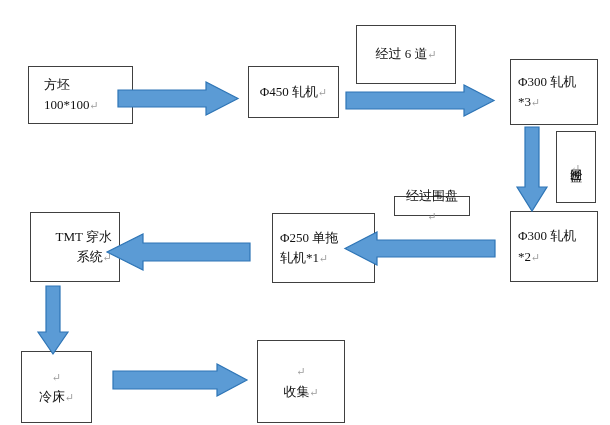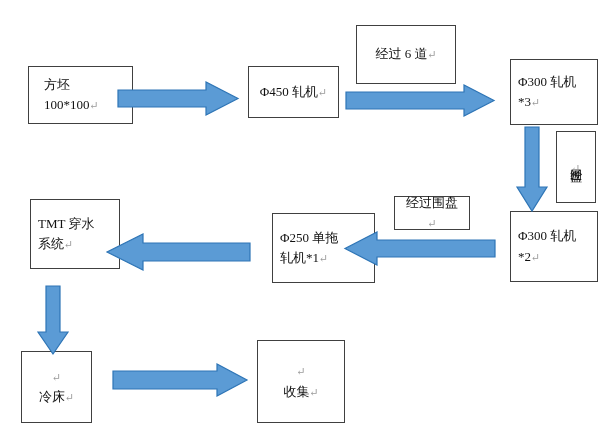--- a/index.html
+++ b/index.html
@@ -90,30 +90,30 @@
 
   <div class="node vertical" style="left:556px; top:131px; width:40px; height:72px;">
     <span class="line"><span>经围盘</span><span class="pilcrow">↵</span></span>
   </div>
 
   <div class="node left-text" style="left:494px; top:211px; width:88px; height:71px;">
     <span class="line"><span>Φ300 轧机</span></span>
     <span class="line"><span>*2</span><span class="pilcrow">↵</span></span>
   </div>
 
-  <div class="node center-text" style="left:394px; top:196px; width:76px; height:34px;">
+  <div class="node center-text" style="left:394px; top:196px; width:76px; height:20px;">
     <span class="line"><span>经过围盘</span><span class="pilcrow">↵</span></span>
   </div>
 
   <div class="node left-text" style="left:256px; top:213px; width:103px; height:70px;">
     <span class="line"><span>Φ250 单拖</span></span>
     <span class="line"><span>轧机*1</span><span class="pilcrow">↵</span></span>
   </div>
 
-  <div class="node left-text" style="left:14px; top:199px; width:90px; height:70px;">
+  <div class="node left-text" style="left:14px; top:212px; width:90px; height:70px;align-items:flex-end;">
     <span class="line"><span>TMT 穿水</span></span>
     <span class="line"><span>系统</span><span class="pilcrow">↵</span></span>
   </div>
 
   <div class="node center-text" style="left:21px; top:351px; width:71px; height:72px;">
     <span class="line"><span class="pilcrow">↵</span></span>
     <span class="line"><span>冷床</span><span class="pilcrow">↵</span></span>
   </div>
 
   <div class="node center-text" style="left:257px; top:340px; width:88px; height:83px;">

